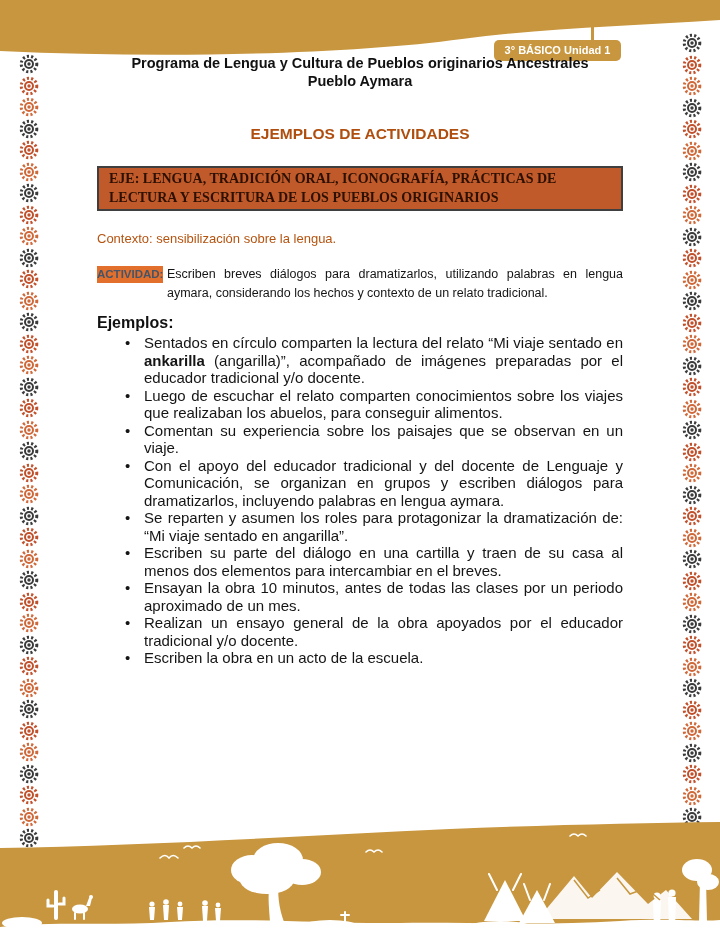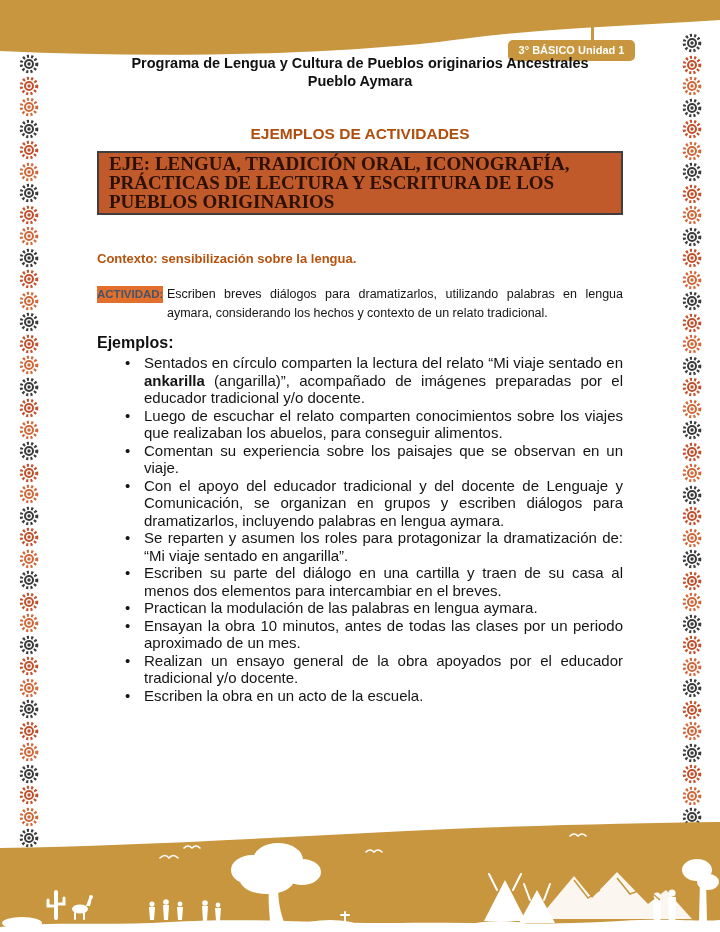--- a/index.html
+++ b/index.html
@@ -17,35 +17,35 @@
     --text-black:#1F1F1F;
     --badge-text:#FFFFFF;
   }
   html,body{margin:0;padding:0;}
   body{width:720px;height:932px;background:#fff;}
   .page{position:relative;width:720px;height:932px;overflow:hidden;background:#fff;
         font-family:"Liberation Sans",sans-serif;color:var(--text-black);}
   .band-top{position:absolute;top:0;left:0;display:block;}
   .band-bottom{position:absolute;bottom:0;left:0;display:block;}
   .badge-connector{position:absolute;left:591px;top:26px;width:3px;height:16px;background:var(--band-tan);}
-  .badge{position:absolute;left:508px;top:40px;width:127px;height:21px;line-height:21px;
+  .badge{position:absolute;left:494px;top:40px;width:127px;height:21px;line-height:21px;
          background:var(--band-tan);color:var(--badge-text);font-size:11px;font-weight:bold;
          text-align:center;border-radius:5px;}
   .border-col{position:absolute;display:flex;flex-direction:column;gap:1.5px;width:20px;}
   .border-col.left{left:19px;top:54px;}
   .border-col.right{left:682px;top:33px;}
   .rosette{width:20px;height:20px;line-height:0;}
   .content{position:absolute;left:97px;top:0;width:526px;}
   .doc-title{margin-top:54px;text-align:center;font-size:14.5px;line-height:18px;font-weight:bold;color:#111;}
   .section-title{margin-top:34px;text-align:center;font-size:15.5px;line-height:19px;font-weight:bold;
                  color:var(--accent-orange-heading);}
-  .eje-box{margin-top:8px;background:var(--eje-bg);border:2px solid var(--eje-border);
+  .eje-box{margin-top:23px;background:var(--eje-bg);border:2px solid var(--eje-border);
            padding:1px 10px 2px;font-family:"Liberation Serif",serif;font-weight:bold;
-           font-size:19px;line-height:19px;color:var(--eje-text);}
-  .contexto{margin-top:36px;font-size:13px;line-height:16px;font-weight:bold;color:var(--context-orange);}
+           font-size:14px;line-height:19px;color:var(--eje-text);}
+  .contexto{margin-top:20px;font-size:13px;line-height:16px;font-weight:normal;color:var(--context-orange);}
   .actividad{margin-top:18px;position:relative;padding-left:70px;font-size:12.5px;line-height:19px;
              text-align:justify;text-align-last:left;color:#151515;}
   .act-label{position:absolute;left:0;top:1px;background:var(--activity-label-bg);
              color:var(--activity-label-text);font-weight:bold;font-size:11.5px;line-height:15px;
              padding:1px 0;}
   .ejemplos{margin-top:12px;font-size:16px;line-height:16px;font-weight:bold;color:#111;}
   ul.bullets{margin:3px 0 0 26px;padding:0;list-style:none;font-size:15px;line-height:17.5px;
              text-align:justify;text-align-last:left;color:#151515;}
   ul.bullets li{position:relative;padding-left:21px;}
   ul.bullets li::before{content:"\2022";position:absolute;left:2px;top:0;}
@@ -456,21 +456,20 @@
 
     <div class="ejemplos">Ejemplos:</div>
 
     <ul class="bullets" id="bullet-list">
         <li><span>Sentados en círculo comparten la lectura del relato “Mi viaje sentado en </span><span style="font-weight: bold;">ankarilla</span><span> (angarilla)”, acompañado de imágenes preparadas por el educador tradicional y/o docente.</span></li>
         <li><span>Luego de escuchar el relato comparten conocimientos sobre los viajes que realizaban los abuelos, para conseguir alimentos.</span></li>
         <li><span>Comentan su experiencia sobre los paisajes que se observan en un viaje.</span></li>
         <li><span>Con el apoyo del educador tradicional y del docente de Lenguaje y Comunicación, se organizan en grupos y escriben diálogos para dramatizarlos, incluyendo palabras en lengua aymara.</span></li>
         <li><span>Se reparten y asumen los roles para protagonizar la dramatización de: “Mi viaje sentado en angarilla”.</span></li>
         <li><span>Escriben su parte del diálogo en una cartilla y traen de su casa al menos dos elementos para intercambiar en el breves.</span></li>
-        <li><span>Practican la modulación de las palabras en lengua aymara.</span></li>
         <li><span>Ensayan la obra 10 minutos, antes de todas las clases por un periodo aproximado de un mes.</span></li>
         <li><span>Realizan un ensayo general de la obra apoyados por el educador tradicional y/o docente.</span></li>
         <li><span>Escriben la obra en un acto de la escuela.</span></li>
       </ul>
   </main>
 
   <svg class="band-bottom" width="720" height="112" viewBox="0 0 720 112" aria-hidden="true">
     <path style="fill:var(--band-tan)" d="M0,28 C140,26 300,16 450,9 C550,5 640,3 720,2 L720,112 L0,112 Z"></path>
     <g fill="#ffffff" stroke="none">
 

